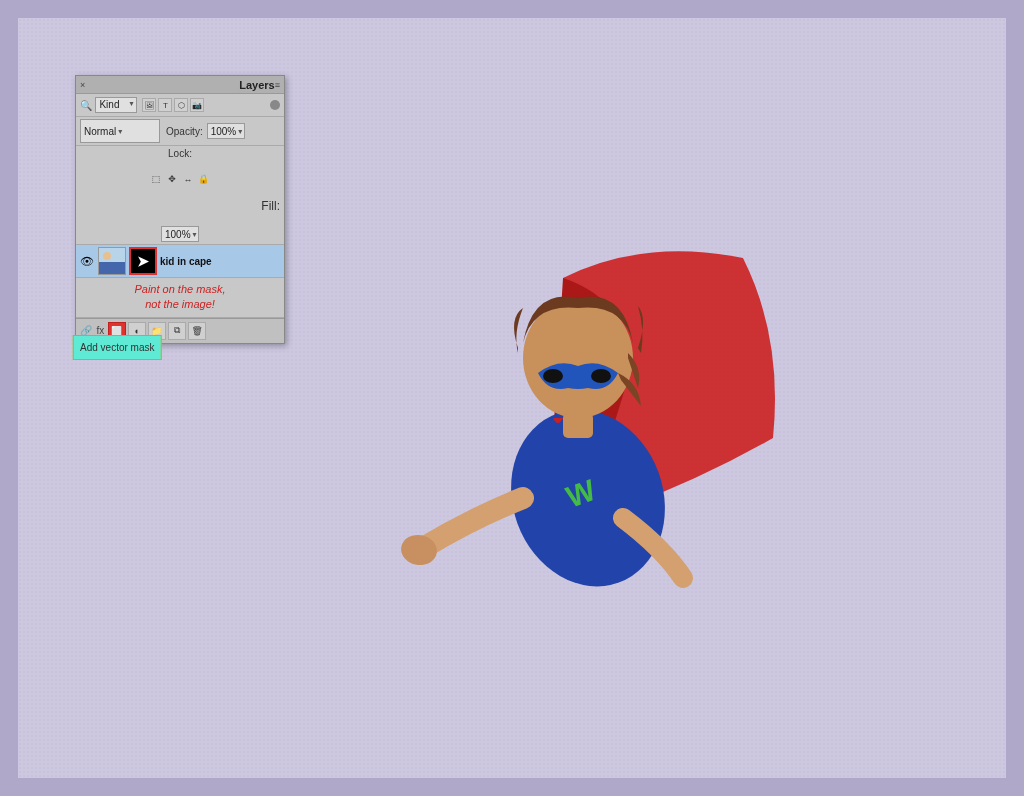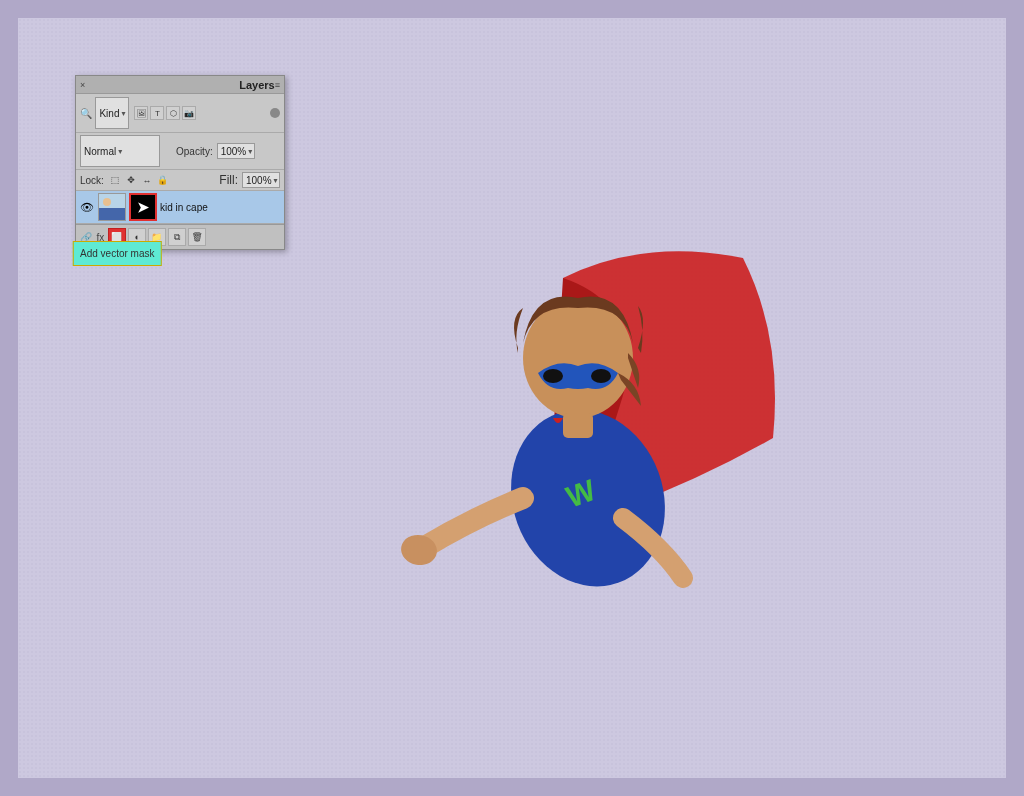--- a/index.html
+++ b/index.html
@@ -75,28 +75,28 @@
       display: flex;
       align-items: center;
       padding: 3px 4px;
       background: #c8c8c8;
       border-bottom: 1px solid #aaa;
       gap: 3px;
     }
 
     .filter-select {
       display: flex;
-      align-items: center;
+      align-items: flex-start;
       background: #e0e0e0;
       border: 1px solid #999;
       padding: 1px 3px;
       font-size: 10px;
       color: #222;
-      height: 32px;
-      gap: 2px;
+      height: 16px;
+      gap: 10px;
       cursor: pointer;
     }
 
     .filter-icons {
       display: flex;
       gap: 2px;
       margin-left: 2px;
     }
 
     .filter-icon {
@@ -131,30 +131,30 @@
     }
 
     .blend-select {
       display: flex;
       align-items: center;
       background: #e0e0e0;
       border: 1px solid #999;
       padding: 1px 3px;
       font-size: 10px;
       color: #222;
-      height: 32px;
+      height: 24px;
       width: 80px;
       gap: 2px;
       cursor: pointer;
     }
 
     .opacity-label {
       font-size: 10px;
       color: #333;
-      margin-left: 12px;
+      margin-left: 2px;
     }
 
     .opacity-value {
       display: flex;
       align-items: center;
       background: #e0e0e0;
       border: 1px solid #999;
       padding: 1px 3px;
       font-size: 10px;
       color: #222;
@@ -163,21 +163,22 @@
       gap: 2px;
       cursor: pointer;
     }
 
     
     .lock-row {
       display: flex;
       align-items: center;
       padding: 2px 4px;
       border-bottom: 1px solid #aaa;
-      gap: 4px;
+      gap: 13px;
+      flex-direction: column;
     }
 
     .lock-label {
       font-size: 10px;
       color: #333;
     }
 
     .lock-icons {
       display: flex;
       gap: 2px;
@@ -272,20 +273,21 @@
       font-weight: bold;
     }
 
     .layer-name {
       font-size: 10px;
       color: #111;
       flex: 1;
       white-space: nowrap;
       overflow: hidden;
       text-overflow: ellipsis;
+      font-weight: bold;
     }
 
     
     .layer-message {
       padding: 4px 8px;
       text-align: center;
       border-bottom: 1px solid #aaa;
     }
 
     .layer-message-text {
@@ -471,20 +473,26 @@
           <rect x="0" y="14" width="26" height="12" fill="#4466aa"></rect>
         </svg>
       </div>
     </div>
     <div class="layer-mask">
       <span class="mask-arrow">➤</span>
     </div>
     <span class="layer-name">kid in cape</span>
   </div>
 
+  <div class="layer-message">
+    <div class="layer-message-text">
+      <span>Paint on the mask,</span><br>
+      <span>not the image!</span>
+    </div>
+  </div>
 
   <div class="panel-toolbar">
     <span class="toolbar-link-icon">🔗</span>
     <span style="font-size:10px; color:#444; cursor:pointer; margin-right:2px;">fx</span>
 
     <div class="toolbar-btn-wrap">
       <div class="toolbar-btn active">⬜</div>
       <div class="tooltip">Add vector mask</div>
     </div>
 

